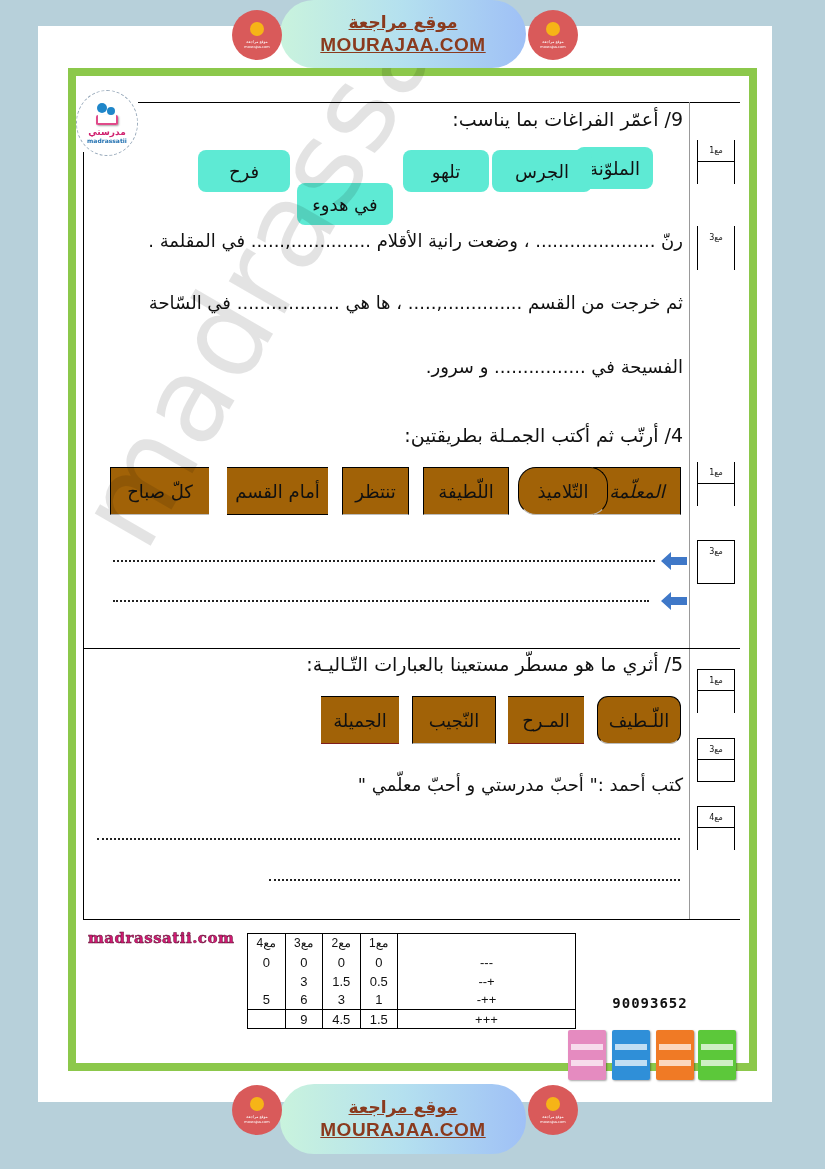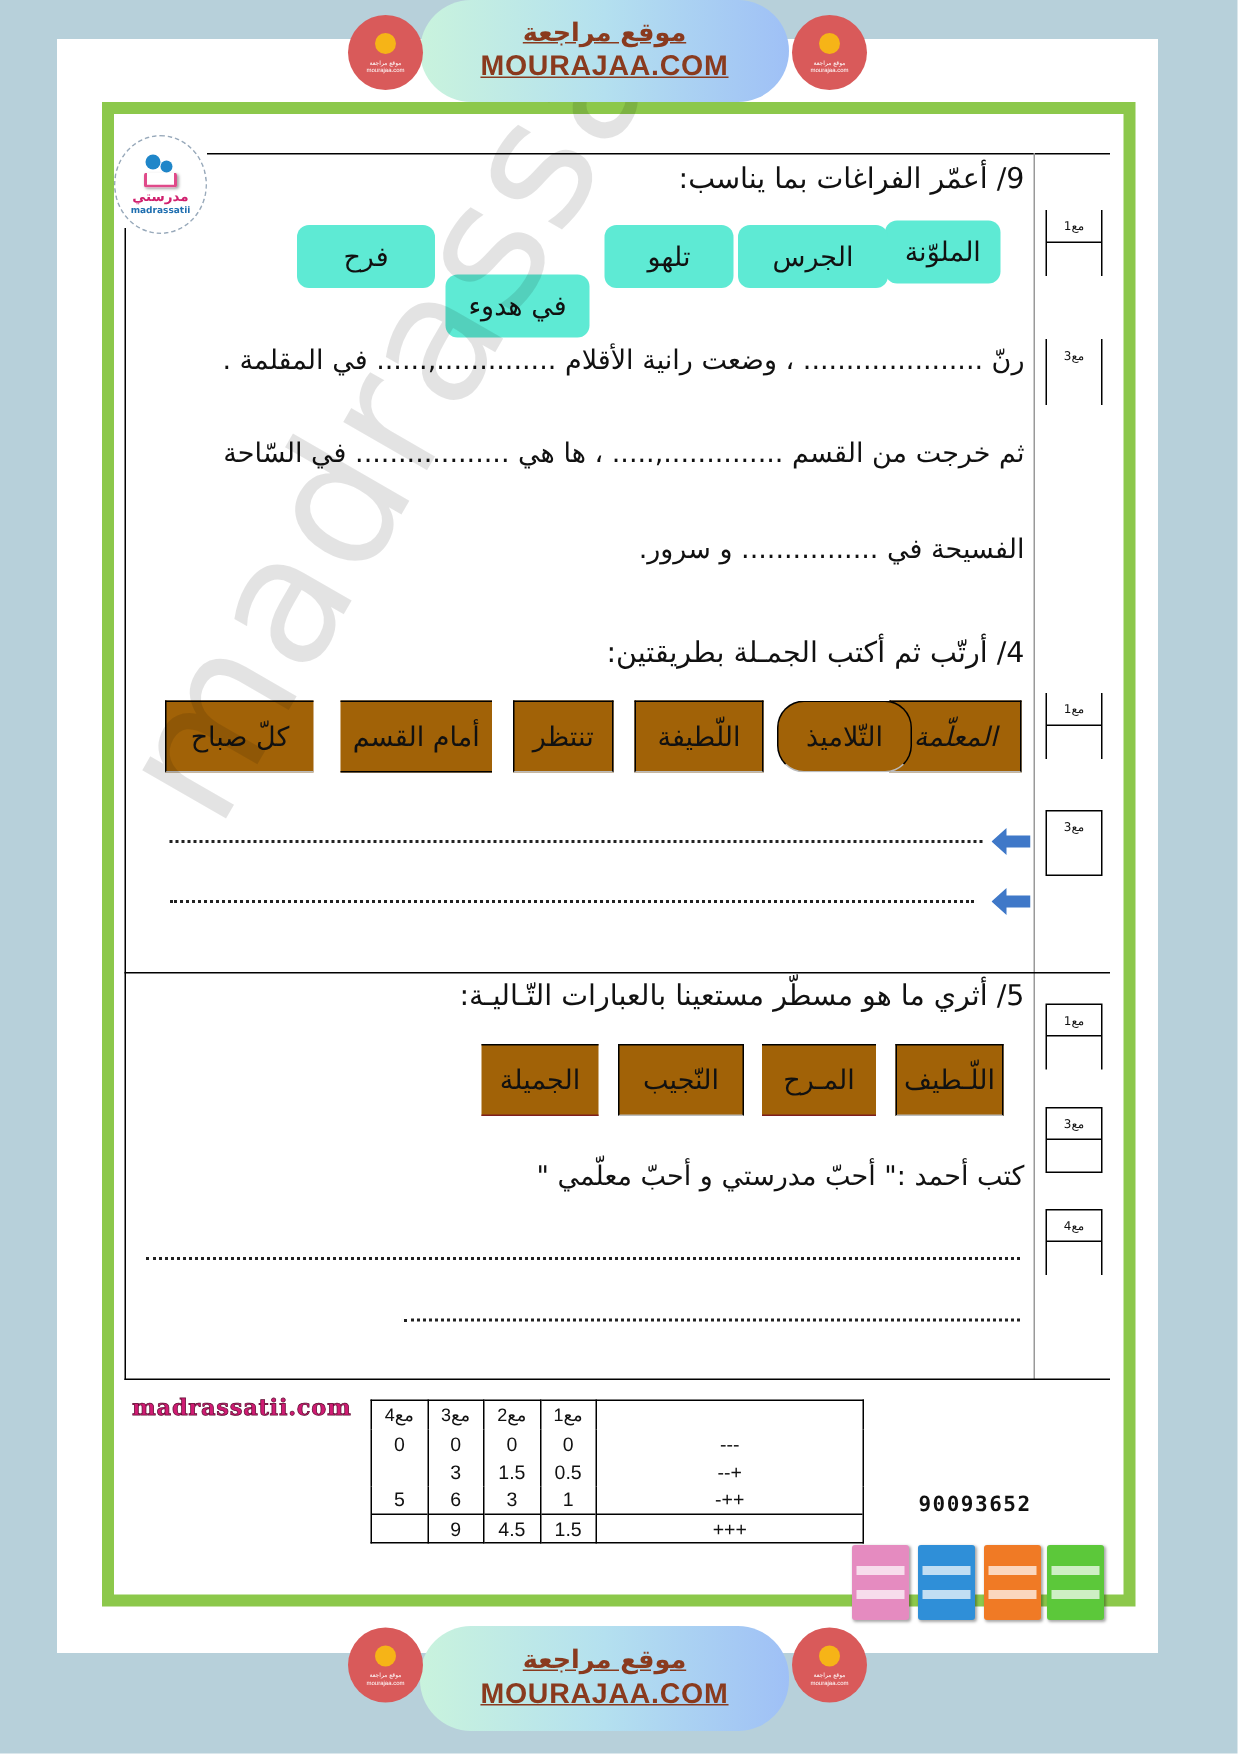--- a/index.html
+++ b/index.html
@@ -157,21 +157,21 @@
 <div class="content">
 
   <div class="hline" style="left:55px; top:0; width:602px;"></div>
   <div class="vline" style="left:0; top:50px; height:768px;"></div>
   <div class="vline grey" style="left:606px; top:0; height:818px;"></div>
   <div class="hline" style="left:0; top:546px; width:657px;"></div>
   <div class="hline" style="left:0; top:817px; width:657px;"></div>
 
   <div class="qtitle" style="right:57px; top:6px;">9/ أعمّر الفراغات بما يناسب:</div>
 
-  <div class="chip" style="left:507px; top:45px; width:77px;">الملوّنة</div>
+  <div class="chip" style="left:493px; top:45px; width:77px;">الملوّنة</div>
   <div class="chip" style="left:409px; top:48px; width:100px;">الجرس</div>
   <div class="chip" style="left:320px; top:48px; width:86px;">تلهو</div>
   <div class="chip" style="left:214px; top:59px; width:96px;margin-top:22px;">في هدوء</div>
   <div class="chip" style="left:115px; top:48px; width:92px;">فرح</div>
 
   <div class="crit" style="left:614px; top:38px;">
     <div class="lab">مع1</div>
     <div class="cell"></div>
   </div>
 
@@ -207,21 +207,21 @@
     <polygon points="0,9 10,0 10,5 26,5 26,13 10,13 10,18" fill="#3f78c8"></polygon>
   </svg>
 
   <div class="crit closed" style="left:614px; top:438px;">
     <div class="lab topline" style="border-bottom:none;">مع3</div>
     <div class="cell"></div>
   </div>
 
   <div class="qtitle" style="right:57px; top:551px;">5/ أثري ما هو مسطّر مستعينا بالعبارات التّـاليـة:</div>
 
-  <div class="wbox" style="left:514px; top:594px; width:72px;">اللّـطيف</div>
+  <div class="wbox" style="left:514px; top:594px; width:84px;border-radius:11px;">اللّـطيف</div>
   <div class="wbox open2" style="left:425px; top:594px; width:76px;">المـرح</div>
   <div class="wbox" style="left:329px; top:594px; width:84px;">النّجيب</div>
   <div class="wbox open2" style="left:238px; top:594px; width:78px;">الجميلة</div>
 
   <div class="crit" style="left:614px; top:567px;">
     <div class="lab topline">مع1</div>
     <div class="cell"></div>
   </div>
   <div class="crit closed" style="left:614px; top:636px;">
     <div class="lab topline">مع3</div>

